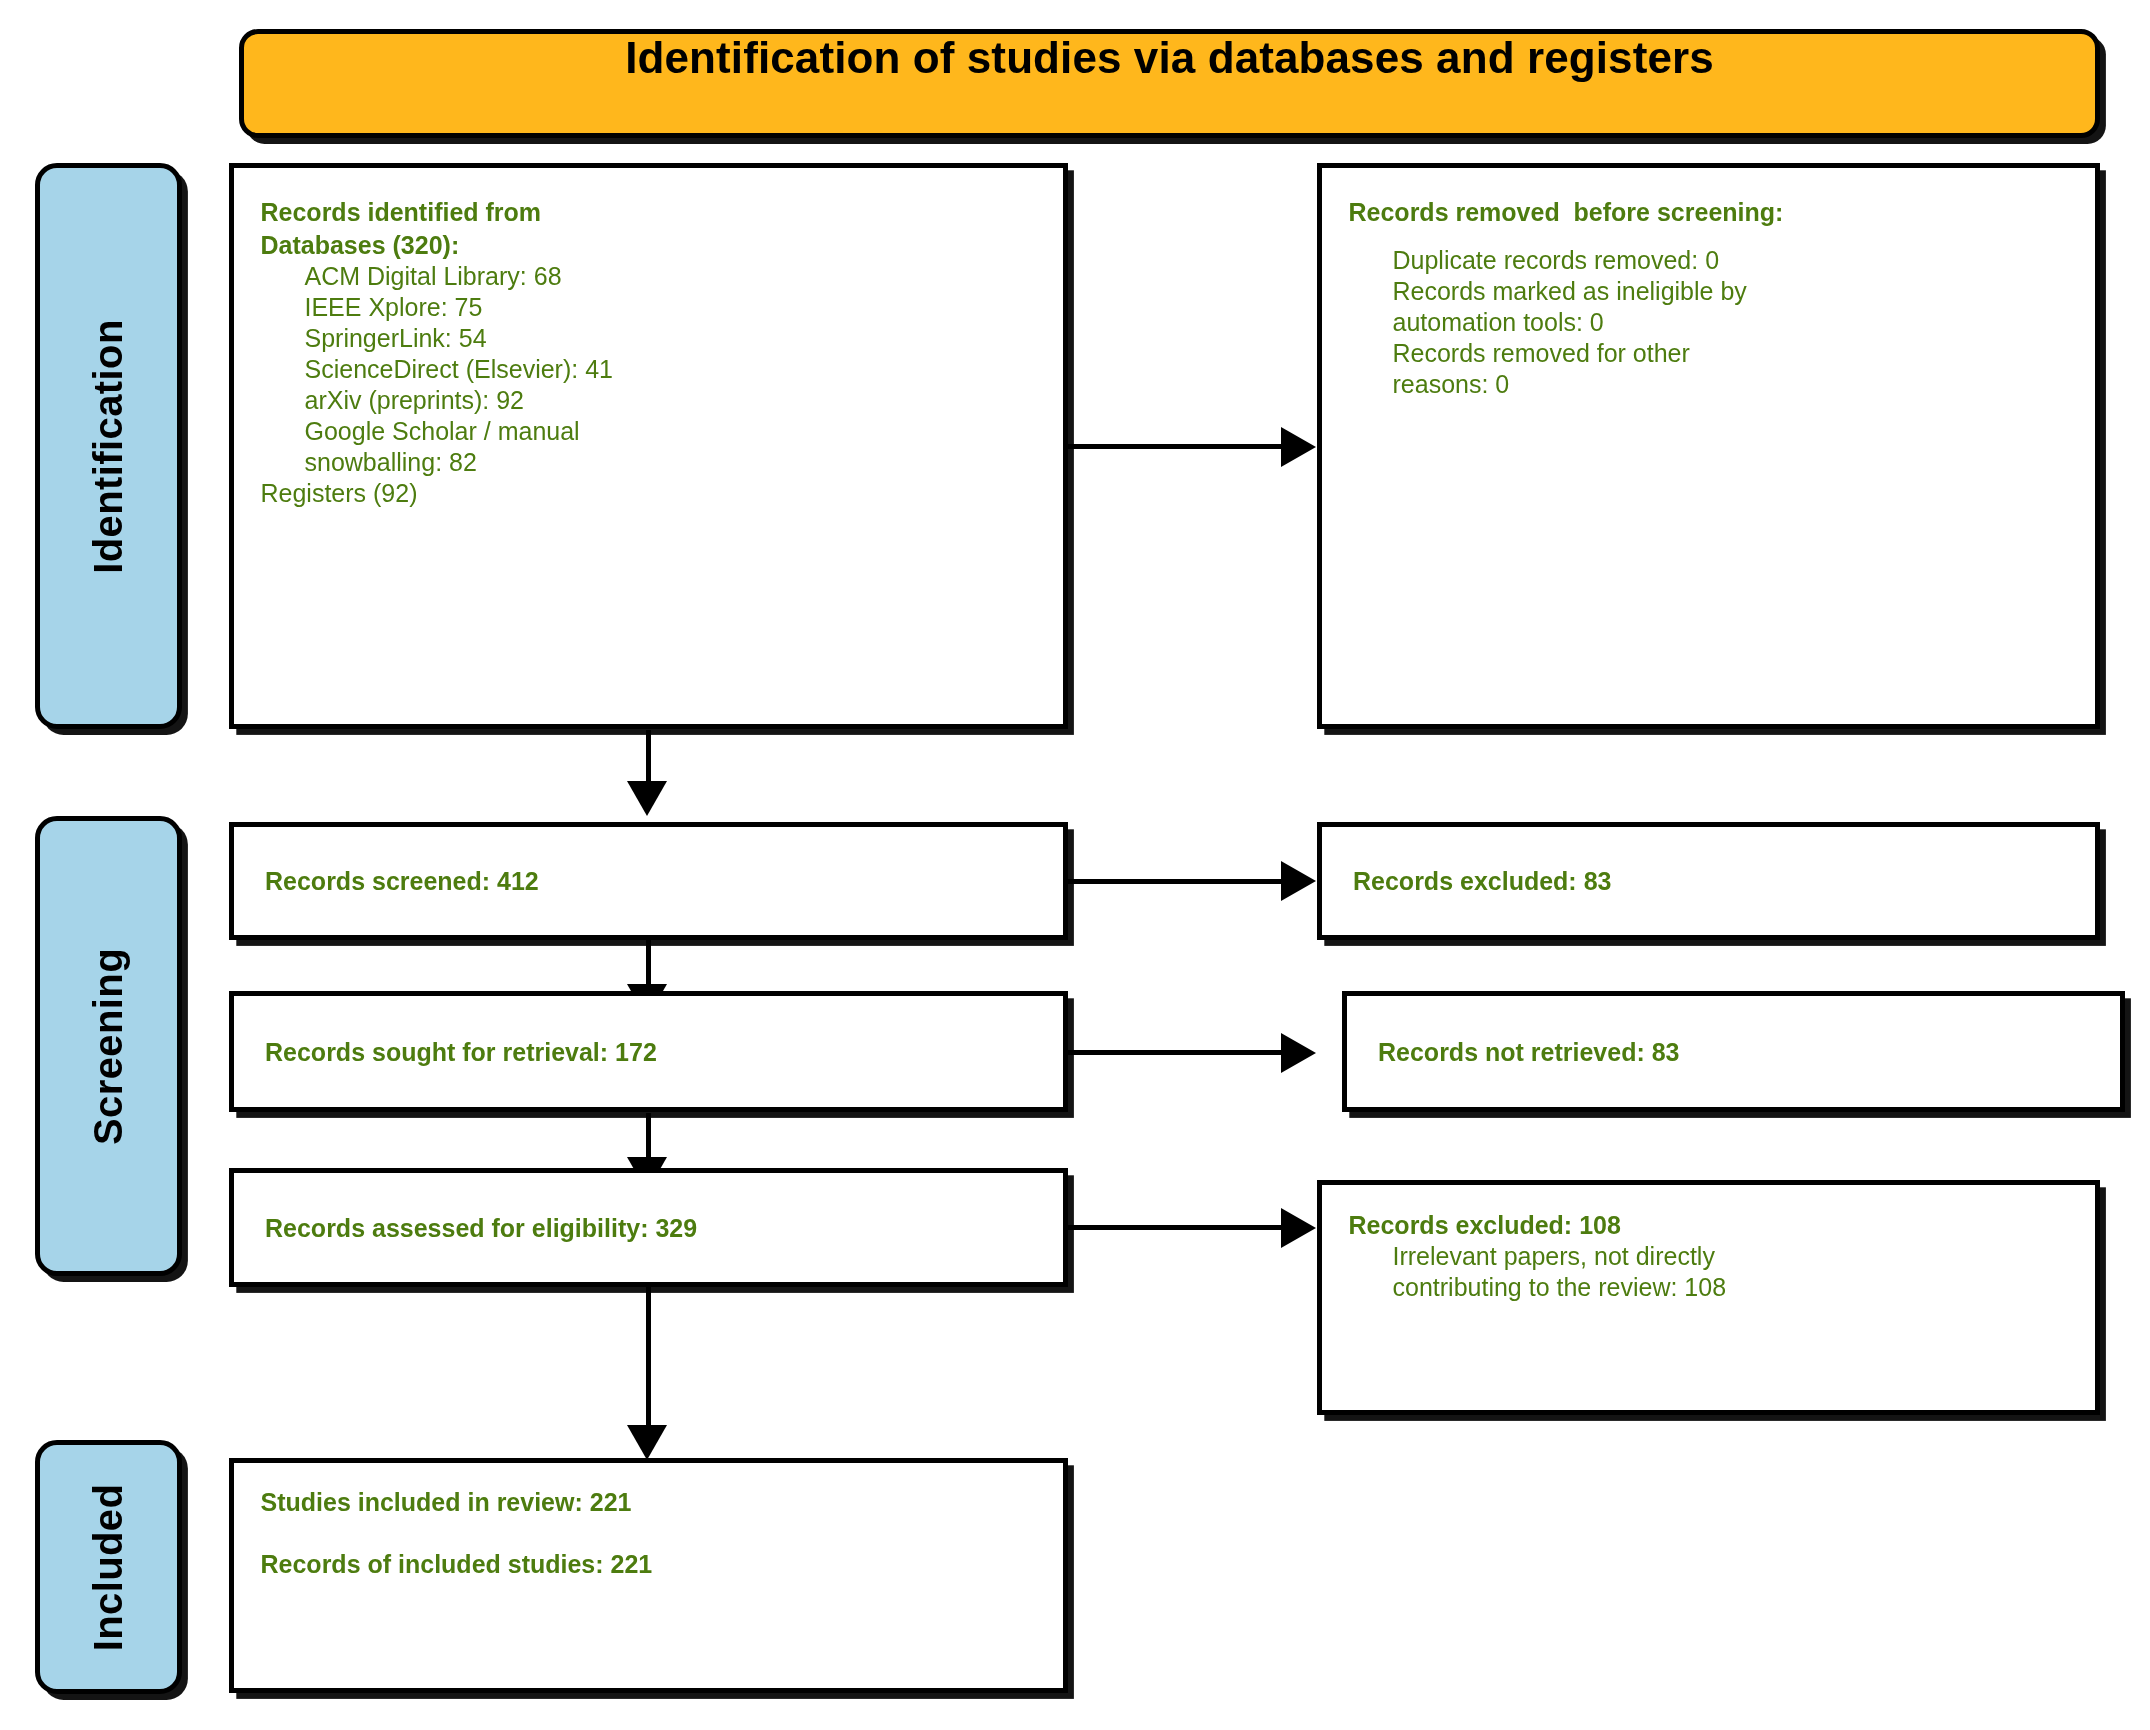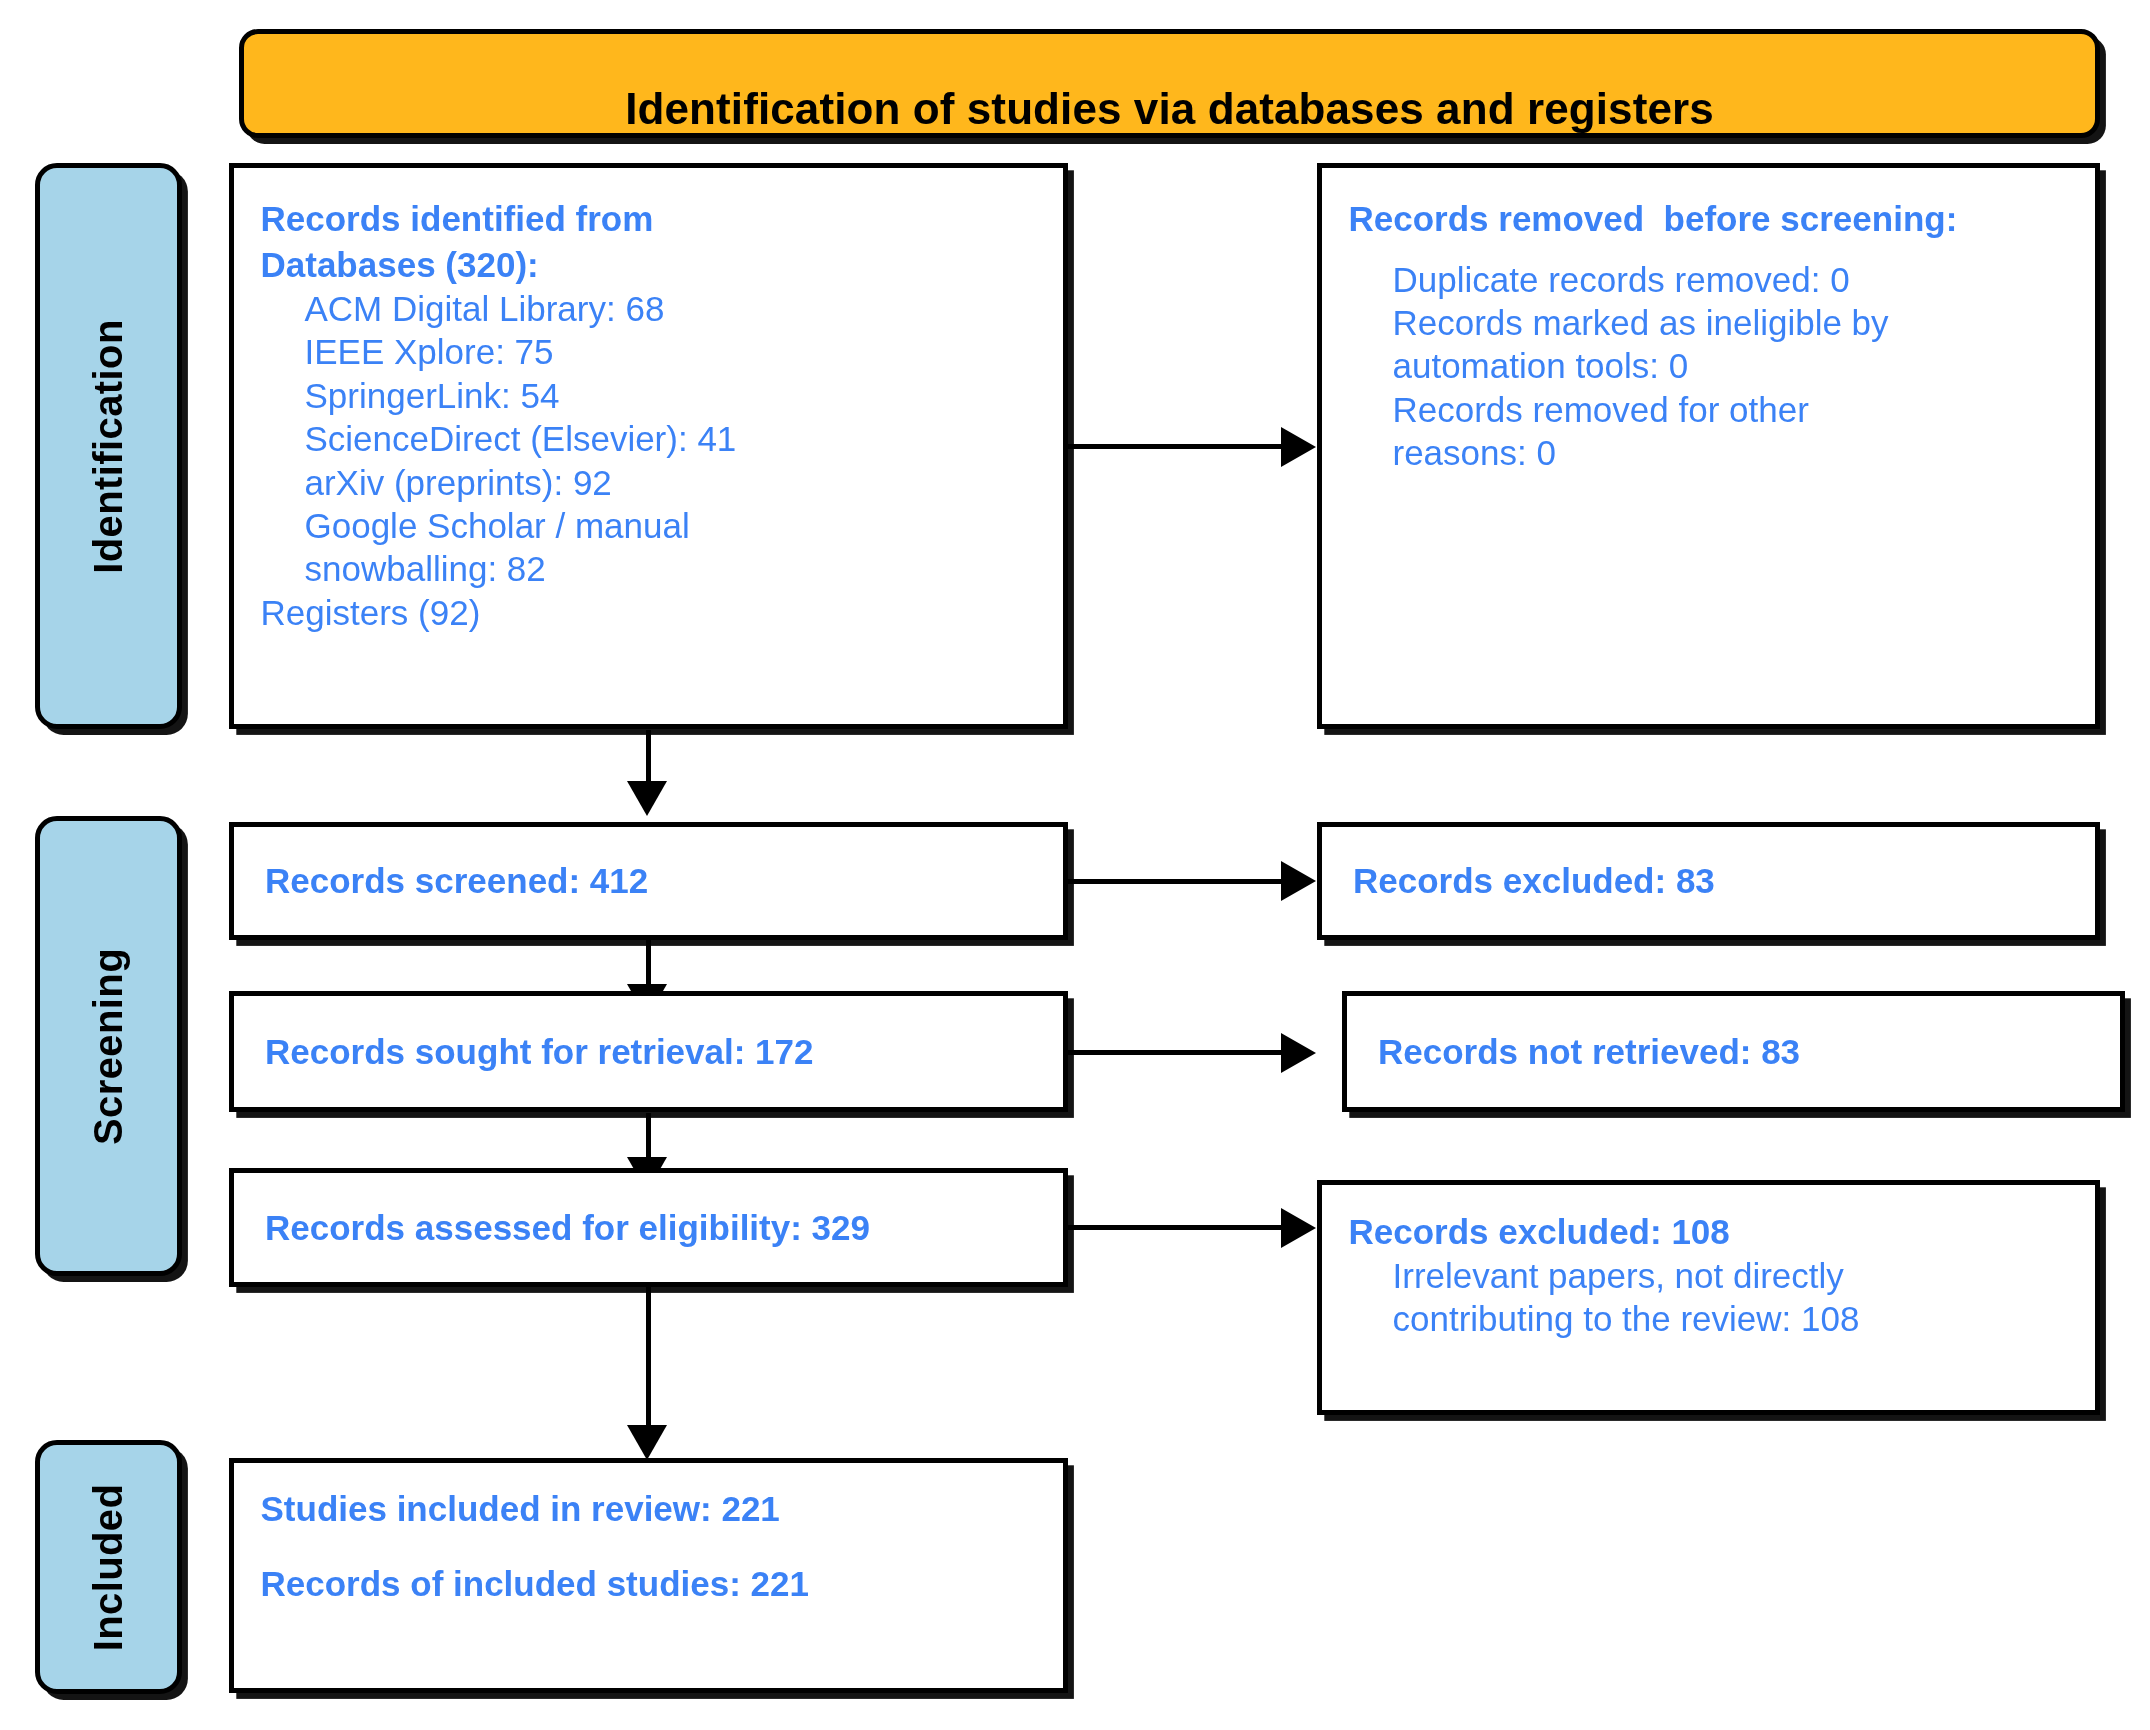--- a/index.html
+++ b/index.html
@@ -31,21 +31,21 @@
   }
 
   .header-banner {
     position: absolute;
     box-sizing: border-box;
     background: #FFB71C;
     border: 5.1px solid #000000;
     border-radius: 19px;
     box-shadow: 6.6px 6.6px 0 -0.7px rgba(0,0,0,0.92);
     display: flex;
-    align-items: flex-end;
+    align-items: flex-start;
     justify-content: center;
   }
   .header-banner .banner-text {
     font-size: 44px;
     font-weight: bold;
     color: #000000;
     letter-spacing: 0.1px;
     text-align: center;
     line-height: 1.1;
   }
@@ -78,23 +78,23 @@
     padding: 28px 25px 14.7px 26.5px;
   }
   .node-body.center-v {
     top: 50%;
     transform: translateY(-50%);
     padding-top: 0;
     padding-bottom: 0;
     padding-left: 31px;
   }
   .ln {
-    font-size: 35px;
+    font-size: 25px;
     line-height: 1.30;
-    color: #3b82f6;
+    color: #4d7c0f;
     white-space: pre-wrap;
   }
   .ln.b  { font-weight: bold; }
   .ln.ind { padding-left: 44px; }
   .ln.tight { line-height: 1.24; }
   .gap-sm { height: 16px; }
   .gap-md { height: 29px; }
 
   
   .conn {

